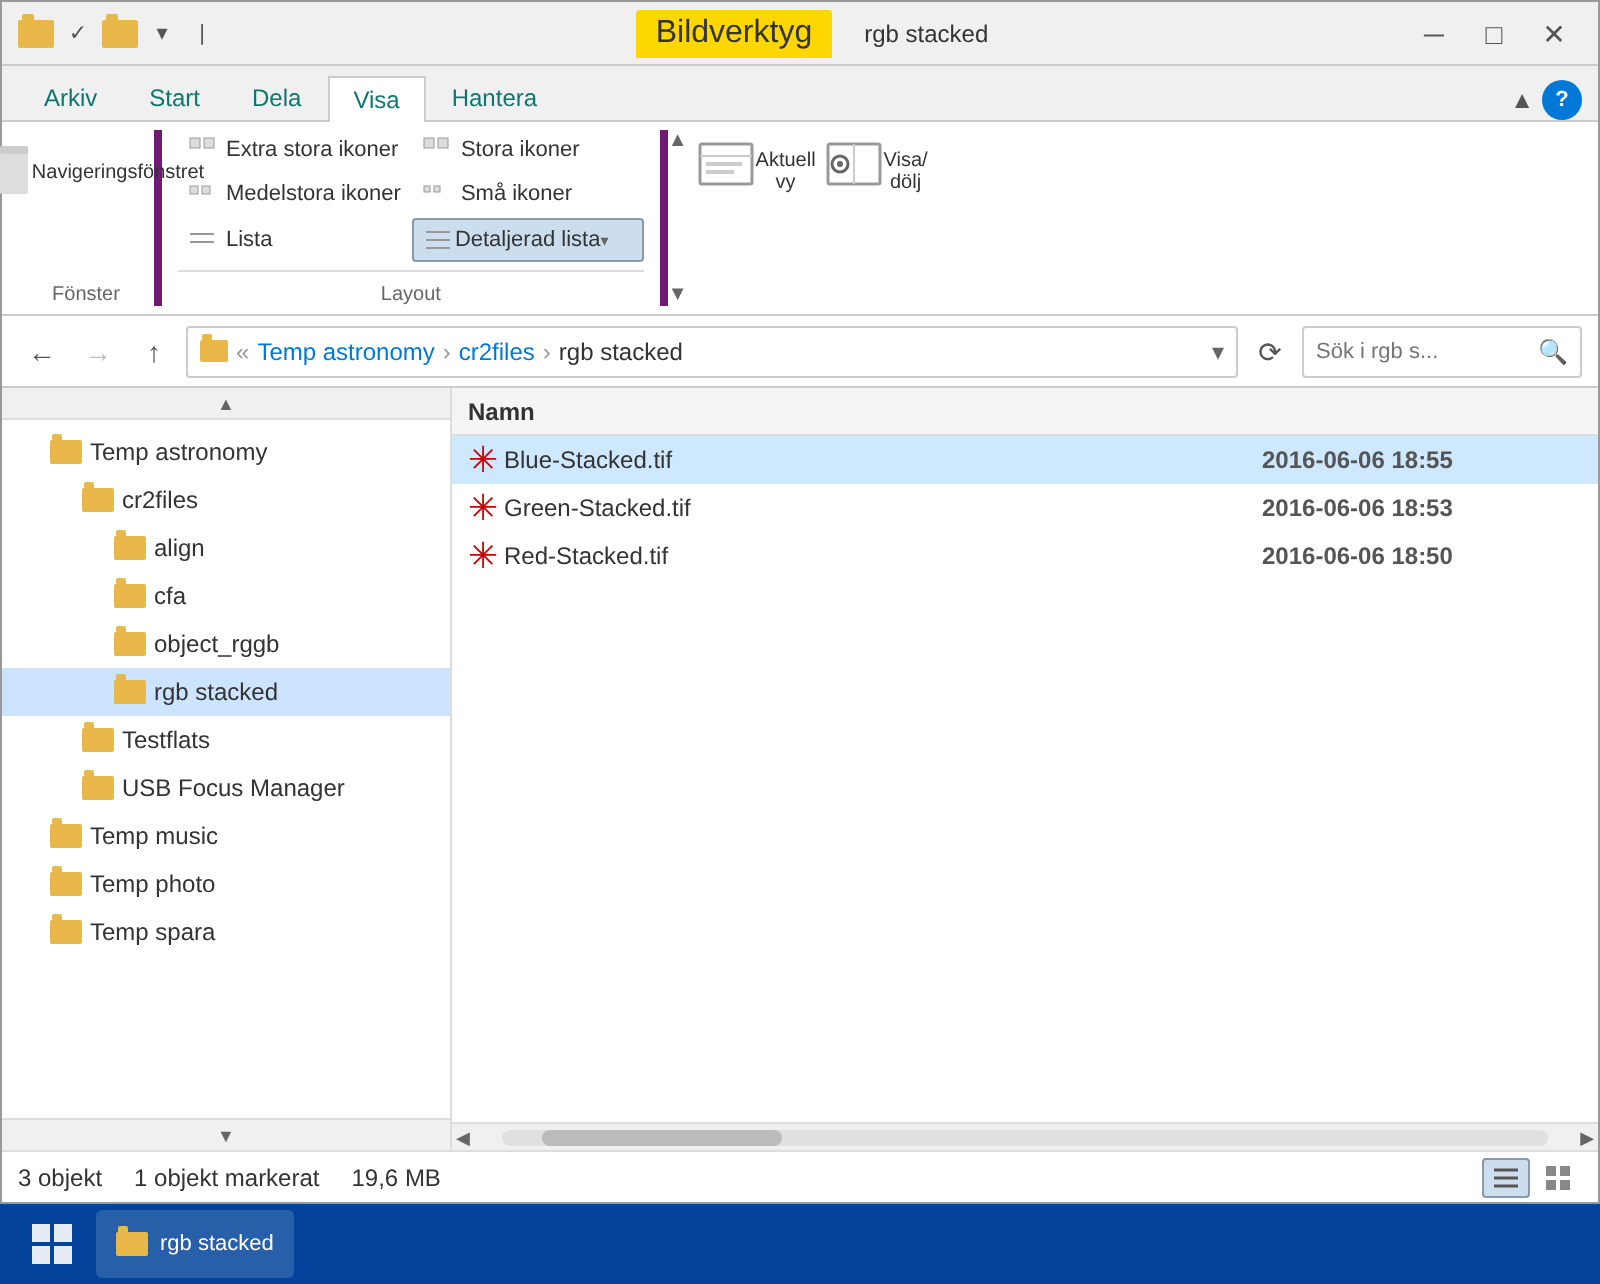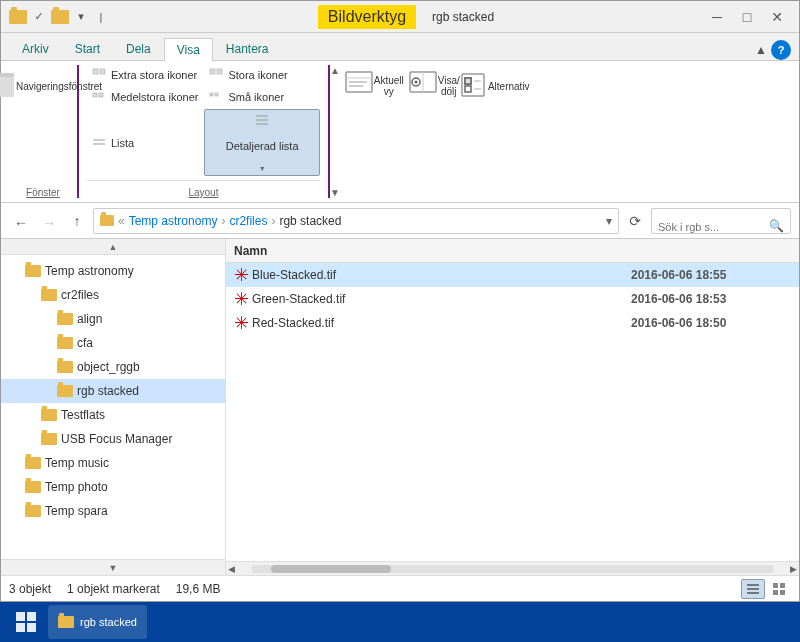--- a/index.html
+++ b/index.html
@@ -19,43 +19,43 @@
     .title-controls { display: flex; gap: 2px; }
     .title-btn { width: 28px; height: 20px; display: flex; align-items: center; justify-content: center; font-size: 14px; cursor: pointer; color: #555; border: none; background: transparent; }
 
     
     .ribbon-tabs { display: flex; align-items: flex-end; background: #f0f0f0; padding: 0 8px; border-bottom: 1px solid #ccc; height: 28px; }
     .ribbon-tab { padding: 4px 12px; font-size: 12px; cursor: pointer; color: #0f766e; border: 1px solid transparent; border-bottom: none; }
     .ribbon-tab.active { background: white; border-color: #ccc; border-bottom-color: white; margin-bottom: -1px; z-index: 1; }
 
     
     .ribbon { background: white; border-bottom: 1px solid #ccc; padding: 4px 8px; display: flex; align-items: stretch; min-height: 86px; }
-    .ribbon-section { display: flex; flex-direction: column; align-items: center; padding: 0 8px; border-right: 2px solid #701a75; }
+    .ribbon-section { display: flex; flex-direction: column; align-items: center; padding: 0 8px; border-right: 4px solid #701a75; }
     .ribbon-section:last-child { border-right: none; }
-    .ribbon-section-label { font-size: 10px; color: #666; margin-top: auto; padding-top: 4px; text-decoration: underline; }
+    .ribbon-section-label { font-size: 10px; color: #666; margin-top: auto; padding-top: 4px; }
     .ribbon-section-content { display: flex; align-items: flex-start; gap: 4px; flex: 1; }
     
     .big-btn { display: flex; flex-direction: row; align-items: center; justify-content: center; width: 52px; cursor: pointer; padding: 4px 2px; border-radius: 3px; }
     .big-btn-icon { width: 32px; height: 32px; display: flex; align-items: center; justify-content: center; }
     .big-btn-label { font-size: 10px; text-align: center; color: #333; margin-top: 2px; }
     .small-btn { display: flex; align-items: center; gap: 4px; padding: 2px 4px; cursor: pointer; border-radius: 2px; white-space: nowrap; font-size: 11px; color: #333; }
     .small-btn-icon { width: 16px; height: 16px; display: flex; align-items: center; justify-content: center; font-size: 10px; }
-    .dropdown-btn { display: flex; align-items: center; gap: 12px; padding: 2px 4px; cursor: pointer; font-size: 11px; color: #333; border-radius: 2px; flex-direction: column; }
+    .dropdown-btn { display: flex; align-items: center; gap: 0; padding: 2px 4px; cursor: pointer; font-size: 11px; color: #333; border-radius: 2px; }
     .dropdown-btn.active { background: #cde; border: 1px solid #89a; }
     .caret { font-size: 8px; color: #666; }
 
     
     .nav-bar { background: white; height: 36px; display: flex; align-items: center; padding: 0 8px; gap: 4px; border-bottom: 1px solid #ccc; }
     .nav-btn { width: 24px; height: 24px; display: flex; align-items: center; justify-content: center; cursor: pointer; border-radius: 3px; color: #555; font-size: 14px; border: none; background: transparent; }
     .nav-btn:disabled { color: #bbb; cursor: default; }
     .address-bar { flex: 1; height: 26px; border: 1px solid #ccc; display: flex; align-items: center; padding: 0 6px; background: white; border-radius: 2px; font-size: 12px; color: #333; gap: 4px; }
     .breadcrumb-sep { color: #999; }
     .breadcrumb-part { color: #0078d7; cursor: pointer; }
     .breadcrumb-current { color: #333; font-weight: 500; }
-    .search-box { width: 140px; height: 26px; border: 1px solid #ccc; display: flex; align-items: flex-end; padding: 0 6px; background: white; border-radius: 2px; gap: 4px; }
+    .search-box { width: 140px; height: 26px; border: 1px solid #ccc; display: flex; align-items: center; padding: 0 6px; background: white; border-radius: 2px; gap: 4px; }
     .search-input { border: none; outline: none; font-size: 11px; color: #999; width: 100%; background: transparent; }
 
     
     .main-content { display: flex; flex: 1; overflow: hidden; }
 
     
     .left-panel { width: 225px; background: white; border-right: 1px solid #ddd; overflow-y: auto; padding: 4px 0; flex-shrink: 0; }
     .left-panel::-webkit-scrollbar { width: 8px; }
     .left-panel::-webkit-scrollbar-track { background: #f5f5f5; }
     .left-panel::-webkit-scrollbar-thumb { background: #ccc; }
@@ -246,33 +246,20 @@
         <div class="big-btn">
           <div class="big-btn-icon">
             <svg width="30" height="30">
                 <rect x="2" y="2" width="26" height="20" fill="white" stroke="#999" stroke-width="1.5" rx="1"></rect>
                 <line x1="15" y1="2" x2="15" y2="22" stroke="#ccc" stroke-width="1"></line>
                 <circle cx="8" cy="12" r="4" fill="none" stroke="#666" stroke-width="1.5"></circle>
                 <circle cx="8" cy="12" r="1.5" fill="#666"></circle>
               </svg>
           </div>
           <span class="big-btn-label">Visa/<br>dölj</span>
-        </div>
-        <div class="big-btn">
-          <div class="big-btn-icon">
-            <svg width="30" height="30">
-                <rect x="4" y="4" width="22" height="22" fill="white" stroke="#999" stroke-width="1.5" rx="1"></rect>
-                <rect x="7" y="8" width="6" height="6" fill="none" stroke="#666" stroke-width="1.5"></rect>
-                <rect x="7" y="16" width="6" height="6" fill="none" stroke="#666" stroke-width="1.5"></rect>
-                <line x1="16" y1="11" x2="23" y2="11" stroke="#ccc" stroke-width="1.5"></line>
-                <line x1="16" y1="19" x2="23" y2="19" stroke="#ccc" stroke-width="1.5"></line>
-                <rect x="7" y="8" width="6" height="6" fill="#ddd" stroke="#666" stroke-width="1.5"></rect>
-              </svg>
-          </div>
-          <span class="big-btn-label">Alternativ</span>
         </div>
       </div>
       <div class="ribbon-section-label"></div>
     </div>
   </div>
 
   <div class="nav-bar">
     <button class="nav-btn">←</button>
     <button class="nav-btn" style="color:#bbb;">→</button>
     <button class="nav-btn">↑</button>

